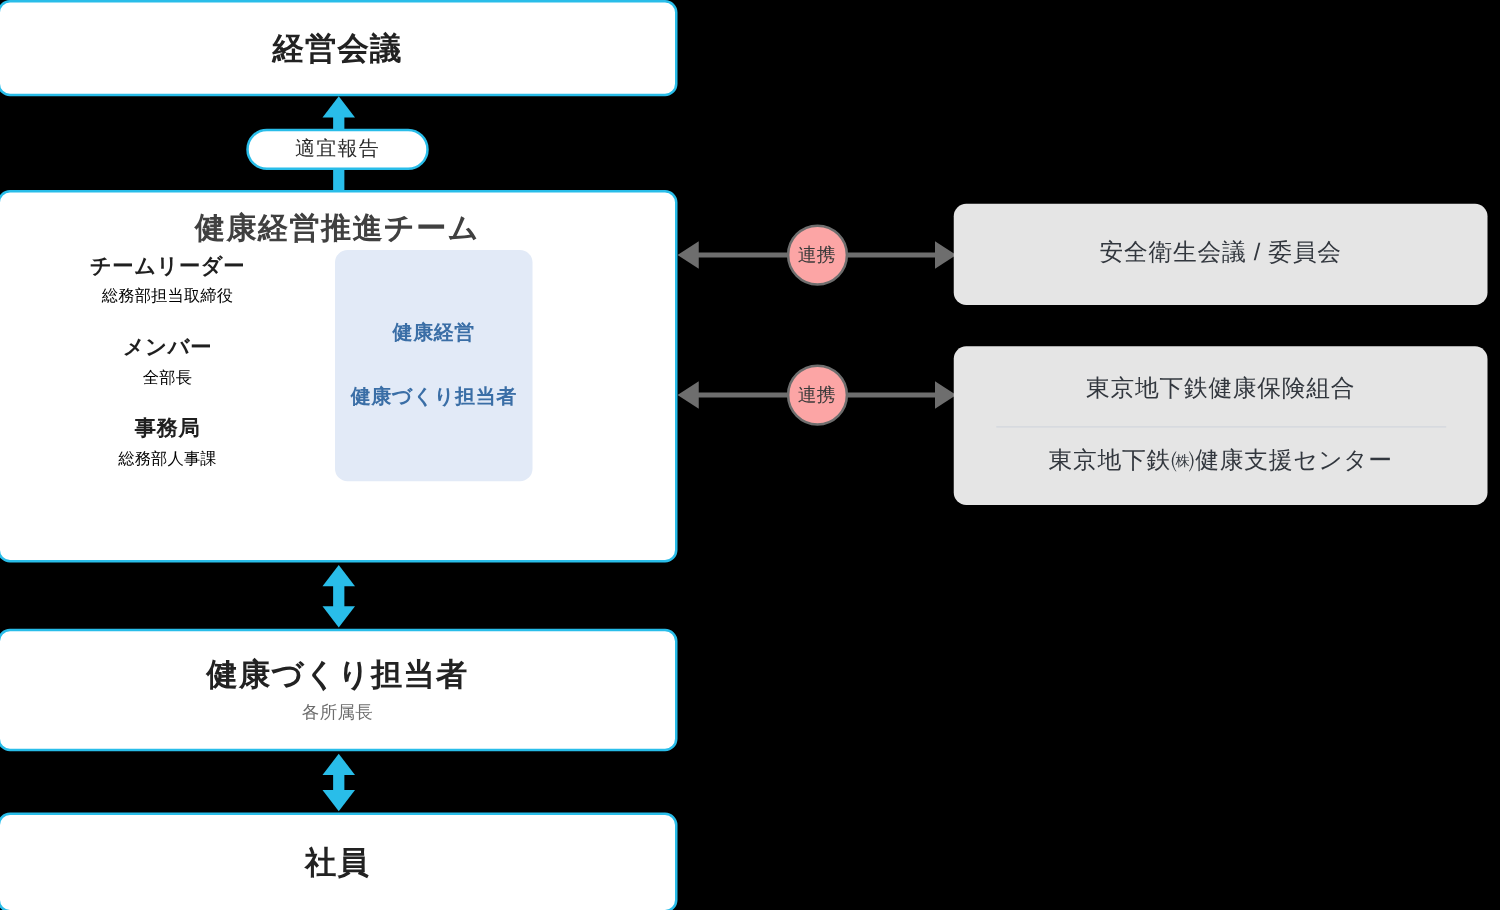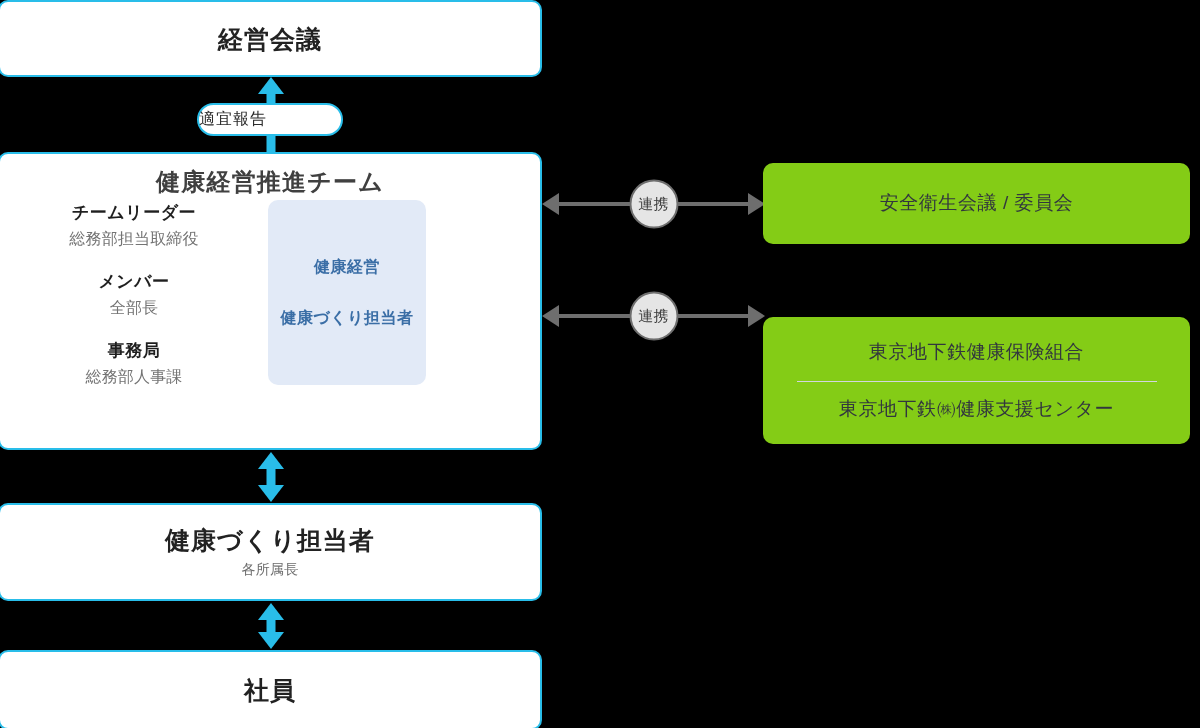--- a/index.html
+++ b/index.html
@@ -69,22 +69,22 @@
   .role { text-align: center; margin-bottom: 21px; }
   .role:last-child { margin-bottom: 0; }
   .role .rtitle {
     font-size: 17px;
     font-weight: 700;
     color: #1f1f1f;
     letter-spacing: 0.03em;
     line-height: 1.3;
   }
   .role .rsub {
-    font-size: 16px;
-    color: #737373;
+    font-size: 13px;
+    color: #000000;
     margin-top: 5px;
     letter-spacing: 0.01em;
     line-height: 1.3;
   }
   .meeting {
     width: 158px;
     height: 185px;
     background: #e2eaf7;
     border-radius: 10px;
     display: flex;
@@ -96,37 +96,37 @@
     font-size: 16px;
     line-height: 1.9;
     letter-spacing: 0.03em;
     text-align: center;
     gap: 21px;
   }
 
   
   .gbox {
     position: absolute;
-    background: #84cc16;
+    background: #e5e5e5;
     border-radius: 10px;
     display: flex;
     flex-direction: column;
     align-items: center;
     justify-content: center;
     color: #33383f;
   }
   .gbox .gline {
     font-size: 19px;
     letter-spacing: 0.03em;
     line-height: 1.3;
     text-align: center;
     color: #32373e;
   }
   #box-anzen { left: 763px; top: 163px; width: 427px; height: 81px; }
-  #box-kenpo { left: 763px; top: 277px; width: 427px; height: 127px; margin-top: 40px; }
+  #box-kenpo { left: 763px; top: 277px; width: 427px; height: 127px; }
   .gdivider {
     width: 360px;
     height: 1px;
     background: #d2d6dd;
     margin: 16px 0 15px 0;
   }
 
   
   .v-arrow { position: absolute; }
   .v-shaft {
@@ -155,21 +155,21 @@
   
   #pill-report {
     position: absolute;
     left: 197px; top: 103px;
     width: 146px; height: 33px;
     background: #ffffff;
     border: 2px solid #29bde9;
     border-radius: 17px;
     display: flex;
     align-items: center;
-    justify-content: flex-start;
+    justify-content: center;
     font-size: 16px;
     color: #2b2b2b;
     letter-spacing: 0.06em;
   }
 
   
   #arrow-team-kenko { left: 249px; top: 452px; width: 44px; height: 50px; }
   #arrow-team-kenko .v-shaft { top: 15px; bottom: 15px; }
   #arrow-kenko-shain { left: 249px; top: 603px; width: 44px; height: 46px; }
   #arrow-kenko-shain .v-shaft { top: 14px; bottom: 14px; }
@@ -190,21 +190,21 @@
     border-bottom: 11px solid transparent;
   }
   .h-head.left  { border-right: 17px solid #6e6e6e; left: 0; }
   .h-head.right { border-left: 17px solid #6e6e6e; right: 0; }
   .h-circle {
     position: absolute;
     top: 50%; left: 50%;
     transform: translate(-50%, -50%);
     width: 49px; height: 49px;
     border-radius: 50%;
-    background: #e5e5e5;
+    background: #fca5a5;
     border: 2px solid #6e6e6e;
     display: flex;
     align-items: center;
     justify-content: center;
     font-size: 15px;
     color: #3a3a3a;
     letter-spacing: 0.02em;
   }
   #link-anzen { left: 542px; top: 184px; width: 223px; }
   #link-kenpo { left: 542px; top: 296px; width: 223px; }

